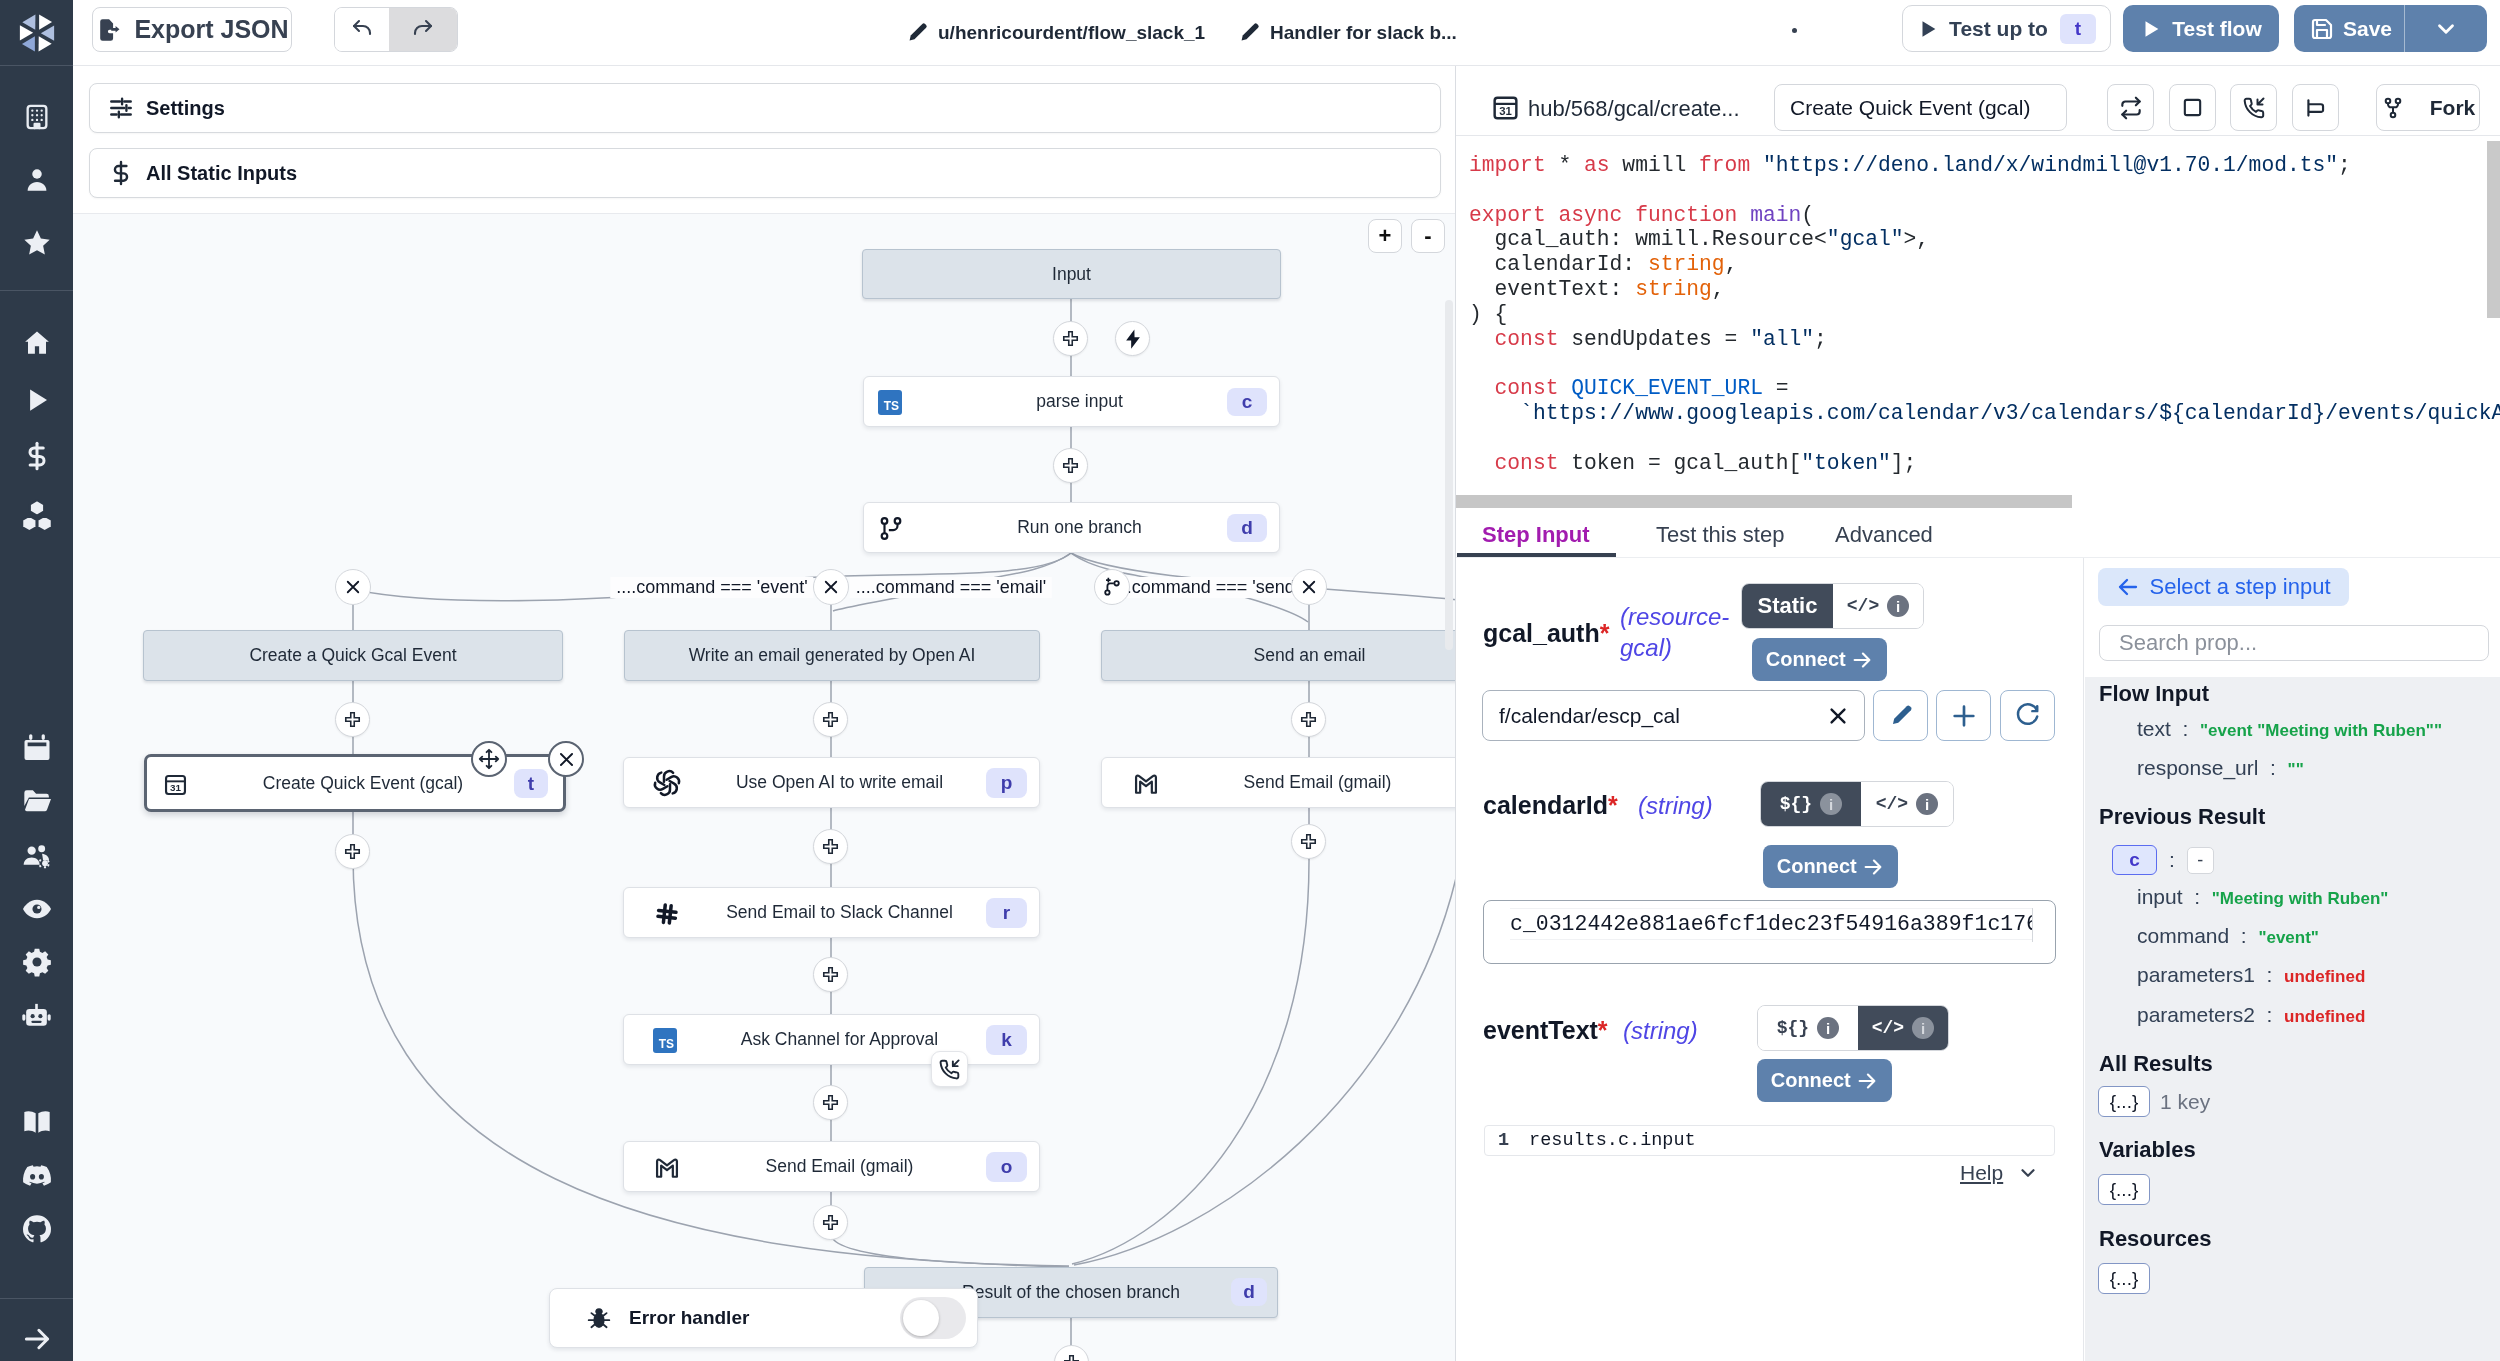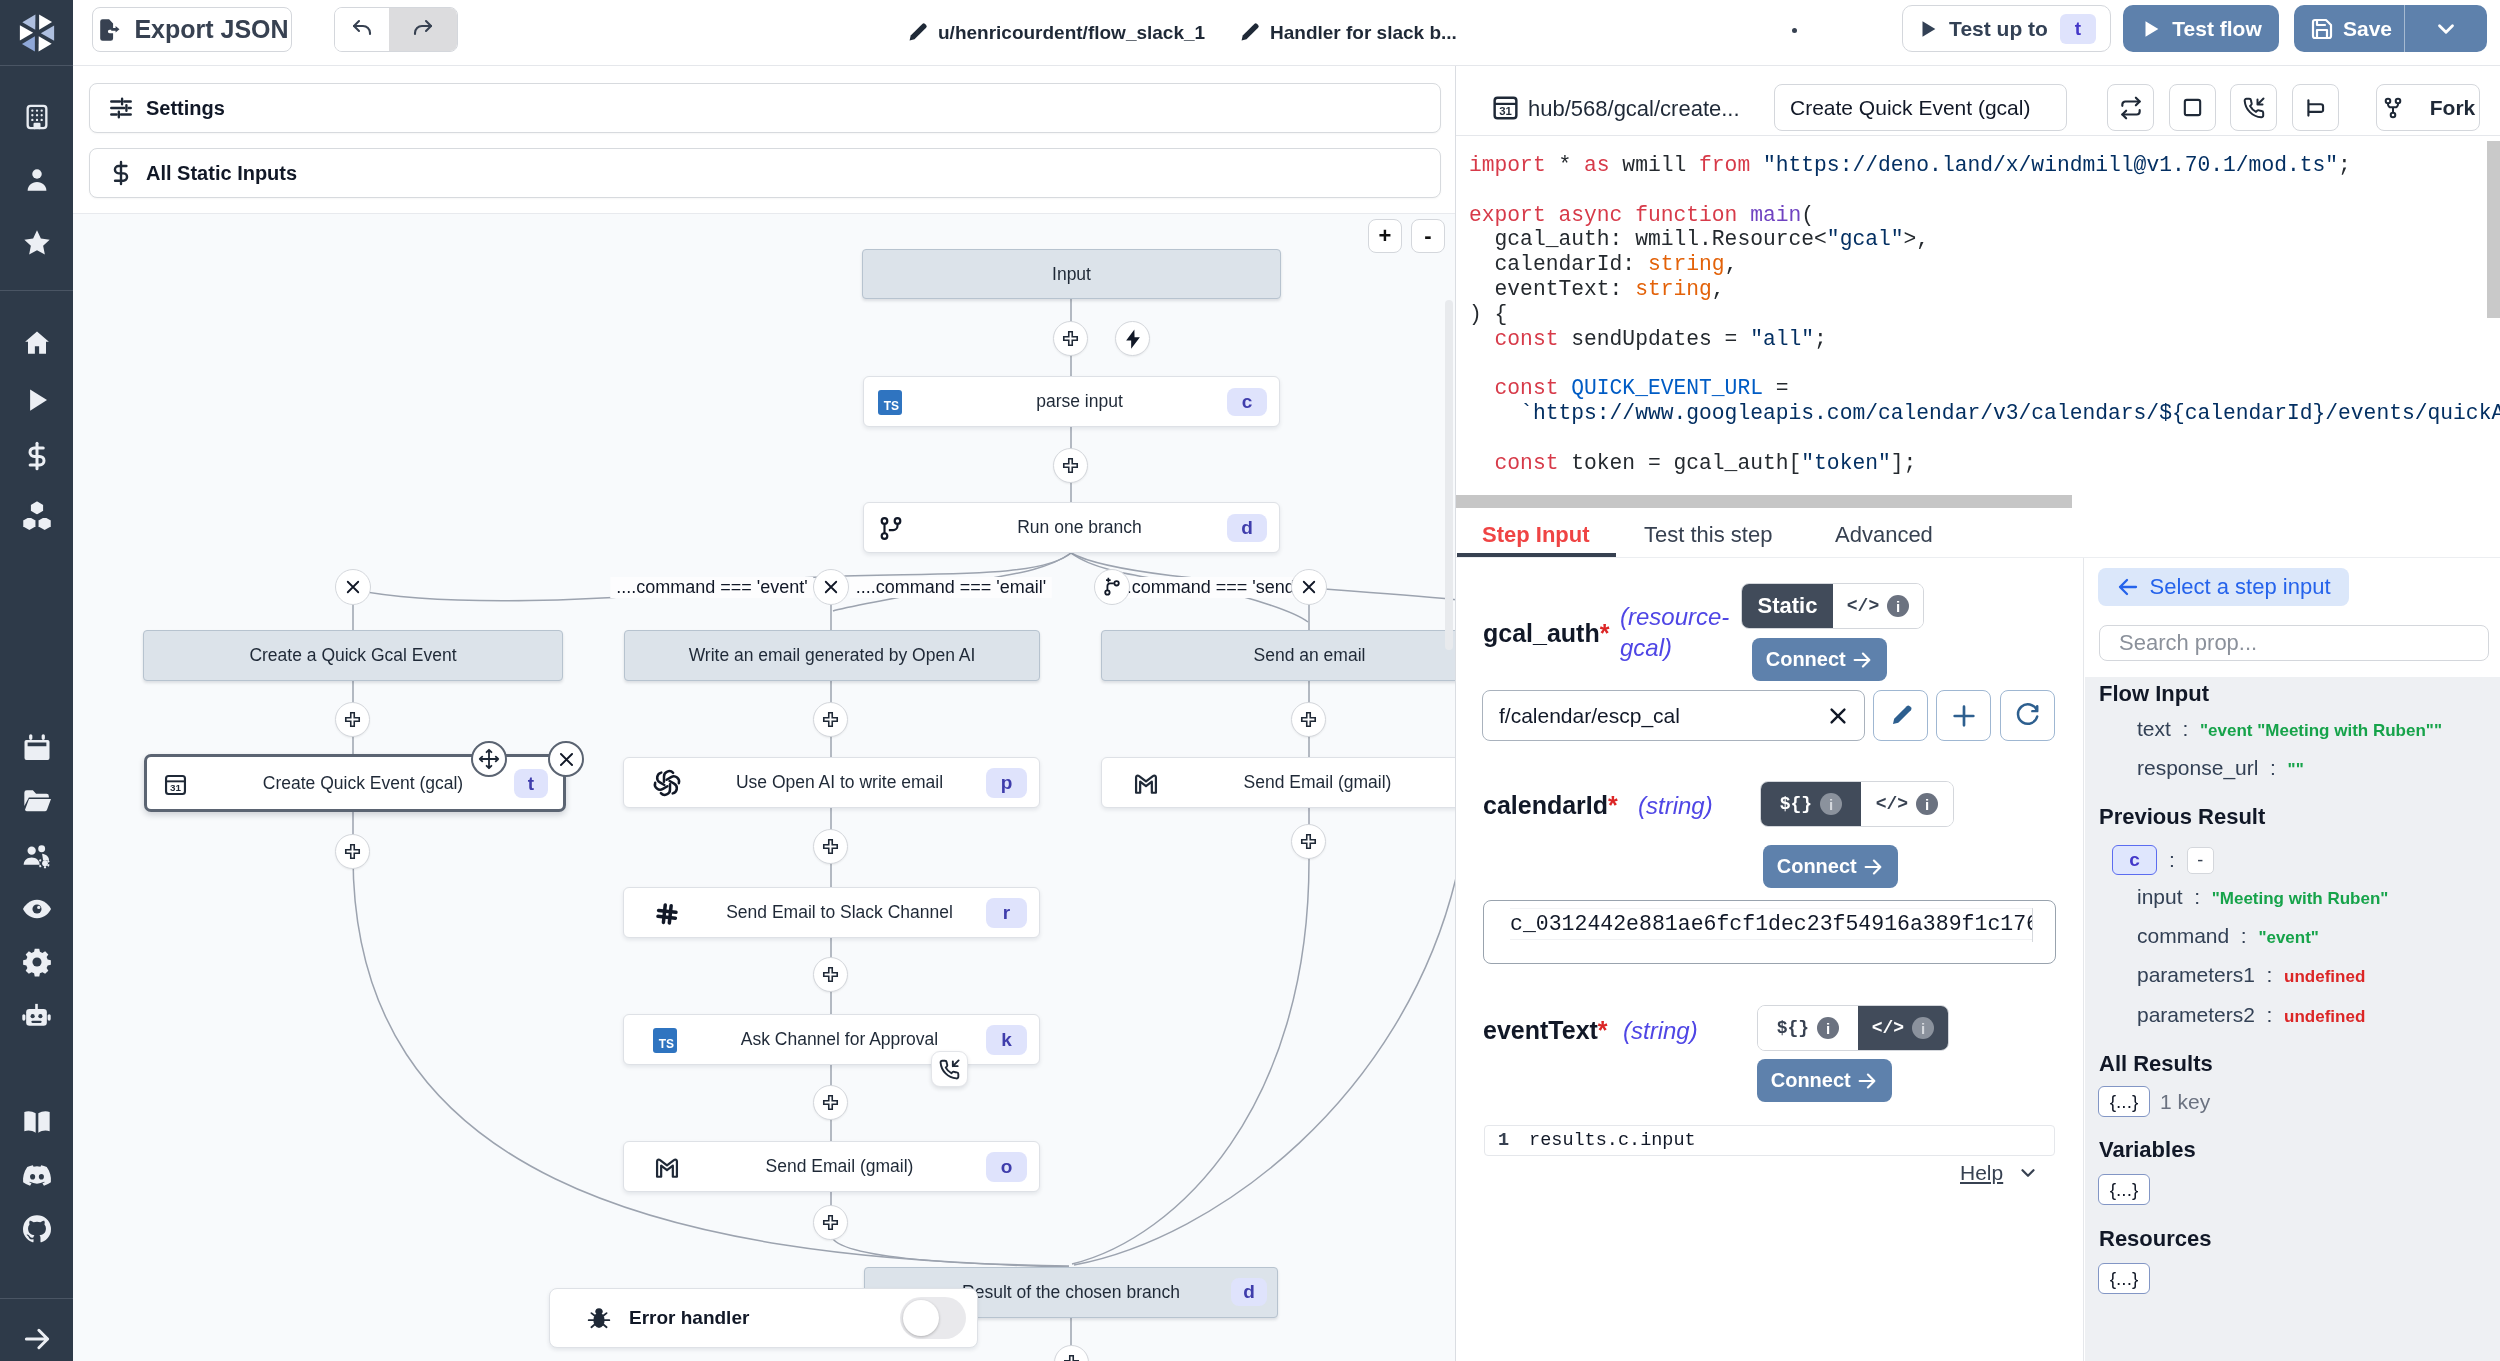--- a/index.html
+++ b/index.html
@@ -594,22 +594,22 @@
   <span class="k">const</span> sendUpdates = <span class="s">"all"</span>;
 
   <span class="k">const</span> <span class="b">QUICK_EVENT_URL</span> =
 <span class="s">    `https://www.googleapis.com/calendar/v3/calendars/${calendarId}/events/quickAdd`</span>
 
   <span class="k">const</span> token = gcal_auth[<span class="s">"token"</span>];</pre></div>
   <div class="abs" style="left:1031px; top:75px; width:13px; height:177px; background:#c9c9c9;"></div>
   <div class="abs" style="left:0; top:429px; width:616px; height:13px; background:#c6c6c6;"></div>
 
   <div id="tabs">
-    <div class="tab" style="left:26px; font-weight:bold; color:#ef4444;">Step Input</div>
-    <div class="tab" style="left:188px;">Test this step</div>
+    <div class="tab" style="left:26px; font-weight:bold; color:#a21caf;">Step Input</div>
+    <div class="tab" style="left:200px;">Test this step</div>
     <div class="tab" style="left:379px;">Advanced</div>
     <div class="abs" style="left:1px; bottom:0; width:159px; height:4px; background:#374151;"></div>
   </div>
 
   <div id="form">
 
     <div class="lbl abs" style="left:27px; top:61px;">gcal_auth<span class="ast">*</span></div>
     <div class="ital abs" style="left:164px; top:45px;">(resource-</div>
     <div class="ital abs" style="left:164px; top:76px;">gcal)</div>
     <div class="seg" style="left:285px; top:25px; width:183px; height:46px;">

